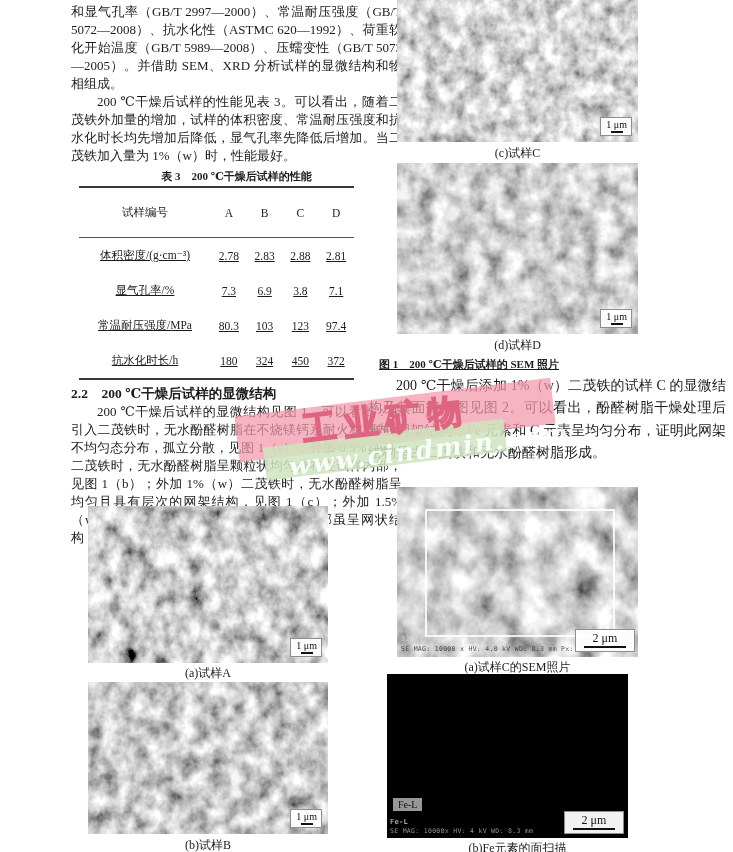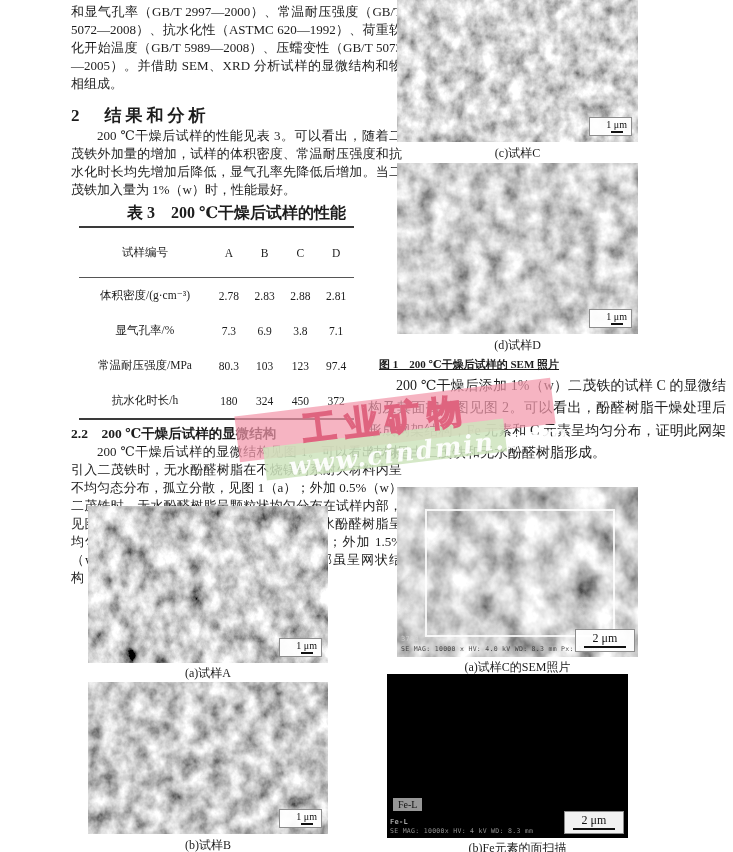--- a/index.html
+++ b/index.html
@@ -7,35 +7,35 @@
        font-family:"Liberation Serif","DejaVu Serif",serif;color:#1c1c1c;}
   .abs{position:absolute;margin-left:11px;}
   
   #page-edge{left:728px;top:0;width:3px;height:852px;background:#b4b4b4;}
   
   #left-col{left:60px;top:3px;width:331px;}
   p.body{font-size:13px;line-height:18px;text-align:justify;margin:0;}
   p.ind{text-indent:2em;}
   h2.sec{font-size:17px;font-weight:bold;letter-spacing:4px;margin:11px 0 0 0;}
   h3.sub{font-size:13.5px;font-weight:bold;margin:5px 0 0 0;}
-  .tcap{font-size:16px;font-weight:bold;text-align:center;margin:4px 0 0 0;}
+  .tcap{font-size:11px;font-weight:bold;text-align:center;margin:4px 0 0 0;}
   table.t3{border-collapse:collapse;margin:2px 0 0 8px;width:275px;font-size:11.5px;
            border-top:2px solid #3a3a3a;border-bottom:2px solid #3a3a3a;}
   table.t3 th{font-weight:normal;border-bottom:1px solid #555;padding:17px 2px;text-align:center;}
-  table.t3 td{padding:10px 2px;text-align:center;}
+  table.t3 td{padding:10px 2px;text-align:center;text-decoration:underline;}
   table.t3 .c0{width:128px;}
   
   .fig{position:absolute;background:#8a8a8a;overflow:hidden;}
   .fig svg.tex{position:absolute;left:0;top:0;width:100%;height:100%;}
   .fig.dark{background:#000;}
   .cap{position:absolute;font-size:12px;text-align:center;color:#1c1c1c;}
   .figcap-bold{position:absolute;font-size:11px;font-weight:bold;text-decoration:underline;}
   
   .sb{position:absolute;background:rgba(255,255,255,0.95);border:1px solid #8d8d8d;
-      color:#111;text-align:center;font-size:10px;line-height:11px;padding:1px 4px 2px 16px;}
+      color:#111;text-align:center;font-size:10px;line-height:11px;padding:1px 4px 2px 5px;}
   .sb .bar{display:block;height:2px;background:#111;margin:1px auto 0 auto;width:12px;}
   .sb.big{font-size:12px;line-height:13px;padding:2px 8px 3px 8px;}
   .sb.big .bar{width:42px;}
   .sb.pos1{right:6px;bottom:6px;}
   .sb.pos2{right:3px;bottom:5px;}
   .sb.pos3{right:4px;bottom:4px;}
   
   .annot{position:absolute;left:28px;top:22px;width:186px;height:124px;
          border:2px solid rgba(255,255,255,0.85);}
   .meta{position:absolute;font-family:"DejaVu Sans Mono",monospace;letter-spacing:0.3px;}
@@ -128,21 +128,20 @@
         <feFuncA type="linear" slope="0" intercept="1"></feFuncA>
       </feComponentTransfer>
     </filter>
   </defs>
 </svg>
 
 <div class="abs" id="page-edge"></div>
 
 <div class="abs" id="left-col">
   <p class="body">和显气孔率（GB/T 2997—2000）、常温耐压强度（GB/T 5072—2008）、抗水化性（ASTMC 620—1992）、荷重软化开始温度（GB/T 5989—2008）、压蠕变性（GB/T 5073—2005）。并借助 SEM、XRD 分析试样的显微结构和物相组成。</p>
-  <h2 class="sec">2　结果和分析</h2>
   <p class="body ind">200 ℃干燥后试样的性能见表 3。可以看出，随着二茂铁外加量的增加，试样的体积密度、常温耐压强度和抗水化时长均先增加后降低，显气孔率先降低后增加。当二茂铁加入量为 1%（w）时，性能最好。</p>
   <p class="tcap">表 3　200 ℃干燥后试样的性能</p>
   <table class="t3">
     <thead>
       <tr>
         <th class="c0">试样编号</th>
         <th>A</th>
         <th>B</th>
         <th>C</th>
         <th>D</th>

